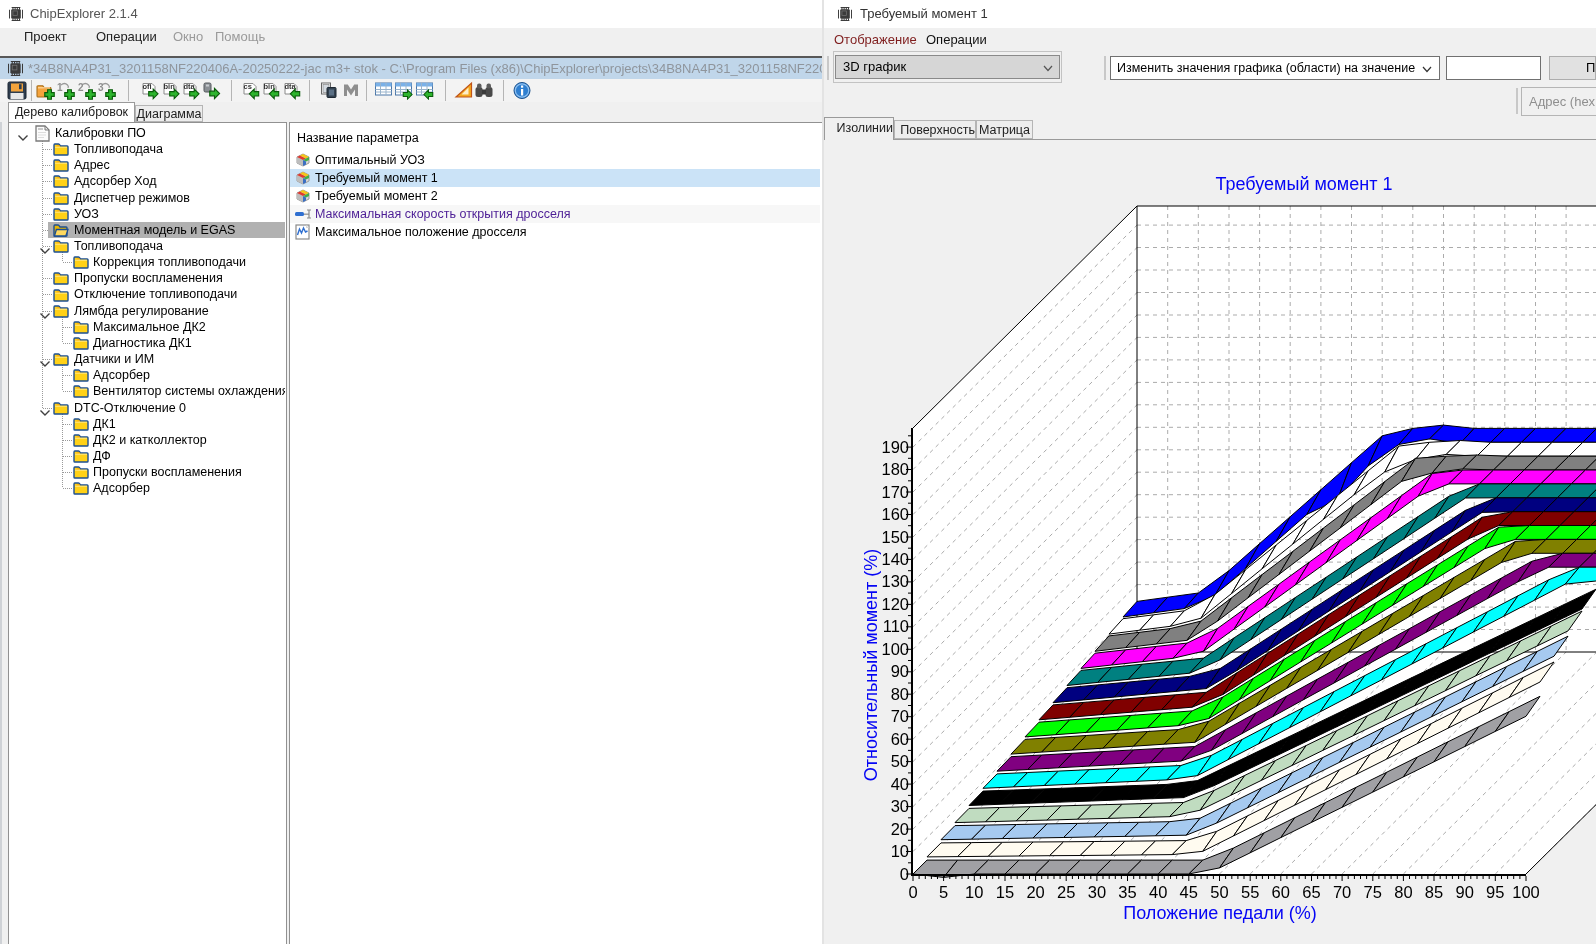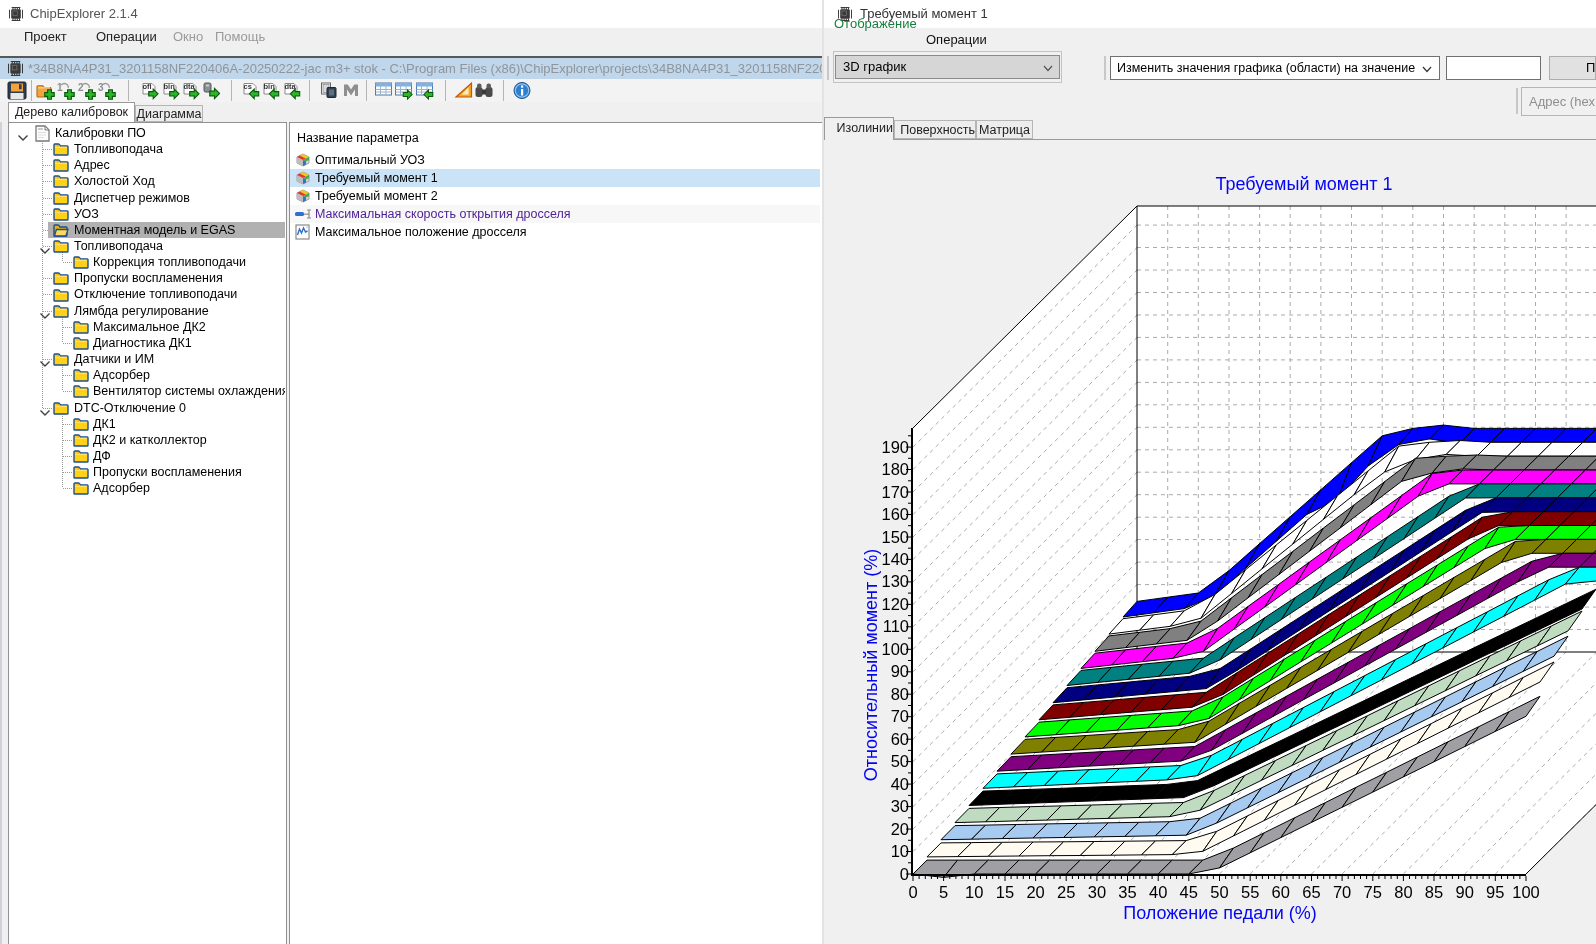--- a/index.html
+++ b/index.html
@@ -234,21 +234,21 @@
           <path d="M1.8 4.6 L6.2 4.6 L7.3 3.4 L5.6 3.2 Z" fill="#f49e00"></path>
           <path d="M2 5.2 L14 5.2" stroke="#ffe680" stroke-width="1.1"></path>
         </svg></div>
       <div class="abs" style="left:71px;top:157px;height:16px;line-height:16px;font-size:12.5px;color:#000;padding:0 3px;white-space:nowrap">Адрес</div>
       <div class="abs" style="left:43px;top:181px;width:9px;height:1px;background-image:repeating-linear-gradient(to right,#9a9a9a 0,#9a9a9a 1px,transparent 1px,transparent 2px)"></div>
       <div class="abs" style="left:53px;top:174px"><svg width="16" height="14" viewBox="0 0 16 14">
           <path d="M1 3.2 L1 12.2 Q1 13 1.8 13 L14.2 13 Q15 13 15 12.2 L15 4.8 Q15 4 14.2 4 L7.5 4 L6.3 2.4 Q6 2 5.4 2 L1.8 2 Q1 2 1 3.2 Z" fill="#ffd117" stroke="#1d4f91" stroke-width="1.4"></path>
           <path d="M1.8 4.6 L6.2 4.6 L7.3 3.4 L5.6 3.2 Z" fill="#f49e00"></path>
           <path d="M2 5.2 L14 5.2" stroke="#ffe680" stroke-width="1.1"></path>
         </svg></div>
-      <div class="abs" style="left:71px;top:173px;height:16px;line-height:16px;font-size:12.5px;color:#000;padding:0 3px;white-space:nowrap">Холостой Ход</div>
+      <div class="abs" style="left:71px;top:173px;height:16px;line-height:16px;font-size:12.5px;color:#000;padding:0 3px;white-space:nowrap">Адсорбер Ход</div>
       <div class="abs" style="left:43px;top:198px;width:9px;height:1px;background-image:repeating-linear-gradient(to right,#9a9a9a 0,#9a9a9a 1px,transparent 1px,transparent 2px)"></div>
       <div class="abs" style="left:53px;top:191px"><svg width="16" height="14" viewBox="0 0 16 14">
           <path d="M1 3.2 L1 12.2 Q1 13 1.8 13 L14.2 13 Q15 13 15 12.2 L15 4.8 Q15 4 14.2 4 L7.5 4 L6.3 2.4 Q6 2 5.4 2 L1.8 2 Q1 2 1 3.2 Z" fill="#ffd117" stroke="#1d4f91" stroke-width="1.4"></path>
           <path d="M1.8 4.6 L6.2 4.6 L7.3 3.4 L5.6 3.2 Z" fill="#f49e00"></path>
           <path d="M2 5.2 L14 5.2" stroke="#ffe680" stroke-width="1.1"></path>
         </svg></div>
       <div class="abs" style="left:71px;top:190px;height:16px;line-height:16px;font-size:12.5px;color:#000;padding:0 3px;white-space:nowrap">Диспетчер режимов</div>
       <div class="abs" style="left:43px;top:214px;width:9px;height:1px;background-image:repeating-linear-gradient(to right,#9a9a9a 0,#9a9a9a 1px,transparent 1px,transparent 2px)"></div>
       <div class="abs" style="left:53px;top:207px"><svg width="16" height="14" viewBox="0 0 16 14">
           <path d="M1 3.2 L1 12.2 Q1 13 1.8 13 L14.2 13 Q15 13 15 12.2 L15 4.8 Q15 4 14.2 4 L7.5 4 L6.3 2.4 Q6 2 5.4 2 L1.8 2 Q1 2 1 3.2 Z" fill="#ffd117" stroke="#1d4f91" stroke-width="1.4"></path>
@@ -449,21 +449,21 @@
         <line x1="12" y1="0" x2="12" y2="3"></line>
         <line x1="4.5" y1="13" x2="4.5" y2="16"></line>
         <line x1="7" y1="13" x2="7" y2="16"></line>
         <line x1="9.5" y1="13" x2="9.5" y2="16"></line>
         <line x1="12" y1="13" x2="12" y2="16"></line>
       </g>
       <rect x="2.5" y="2.5" width="11" height="11" rx="1.5" fill="#3a3a3a"></rect>
       <rect x="4.5" y="4.5" width="5" height="5" fill="none" stroke="#777" stroke-width="0.8"></rect>
     </svg></div>
 <div class="abs" style="left:860px;top:0;height:28px;line-height:28px;font-size:13px;color:#333">Требуемый момент 1</div>
-<div class="abs" style="left:834px;top:12px;height:24px;line-height:24px;font-size:13px;color:#15803d">Отображение</div>
+<div class="abs" style="left:834px;top:28px;height:24px;line-height:24px;font-size:13px;color:#7f1d1d">Отображение</div>
 <div class="abs" style="left:926px;top:28px;height:24px;line-height:24px;font-size:13px;color:#111">Операции</div>
 <div class="abs" style="left:827px;top:56px;width:2px;height:24px;background:#c8c8c8"></div>
 <div class="abs" style="left:833px;top:51px;width:229px;height:32px;background:#f0f0f0;border:1px solid #c3c3c3"></div>
 <div class="abs" style="left:835px;top:55px;width:225px;height:24px;background:#d6d6d6;border:1px solid #8a8a8a;font-size:13px;line-height:22px;color:#000;padding-left:7px">3D график<svg width="10" height="7" viewBox="0 0 10 7" style="position:absolute;right:6px;top:9px">
       <path d="M1 1 L5 5.5 L9 1" stroke="#555" stroke-width="1.2" fill="none"></path>
     </svg></div>
 <div class="abs" style="left:1104px;top:56px;width:2px;height:24px;background:#c8c8c8"></div>
 <div class="abs" style="left:1110px;top:56px;width:330px;height:24px;background:#fff;border:1px solid #707070;font-size:12.5px;line-height:22px;color:#000;padding-left:6px;padding-right:18px;white-space:nowrap;overflow:hidden">Изменить значения графика (области) на значение<svg width="10" height="7" viewBox="0 0 10 7" style="position:absolute;right:7px;top:9px">
       <path d="M1 1 L5 5.5 L9 1" stroke="#333" stroke-width="1.2" fill="none"></path>
     </svg></div>

